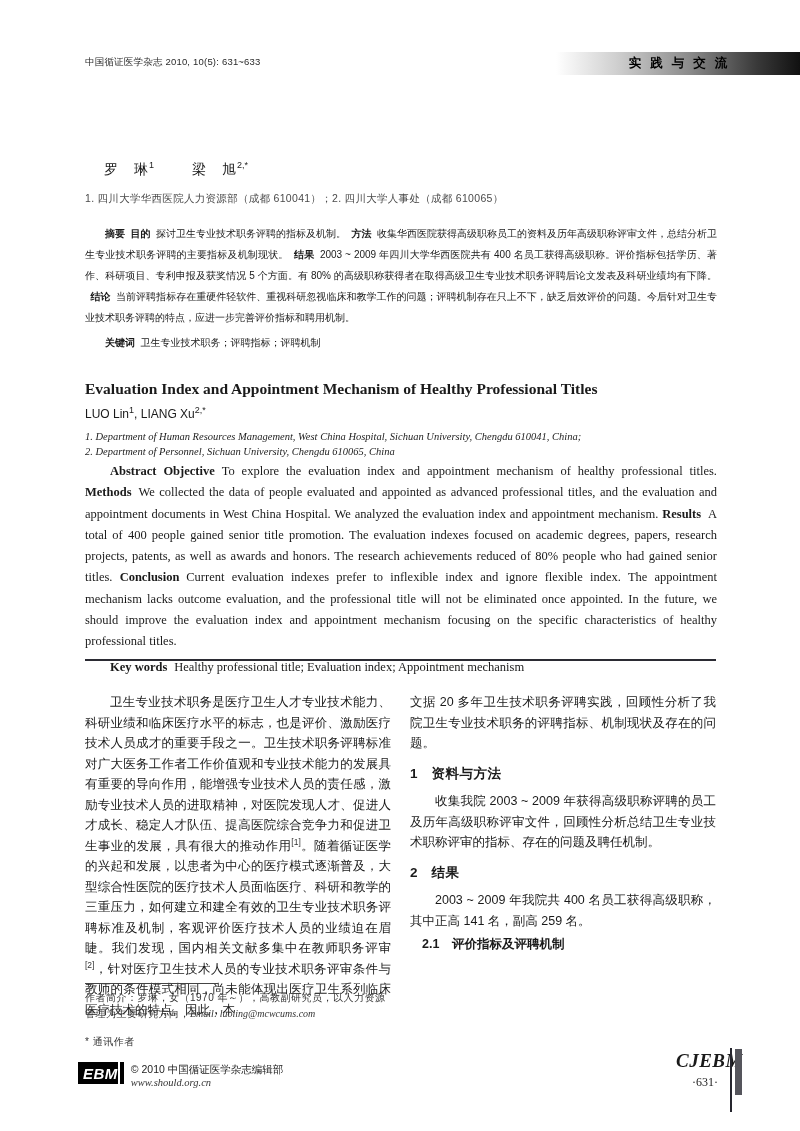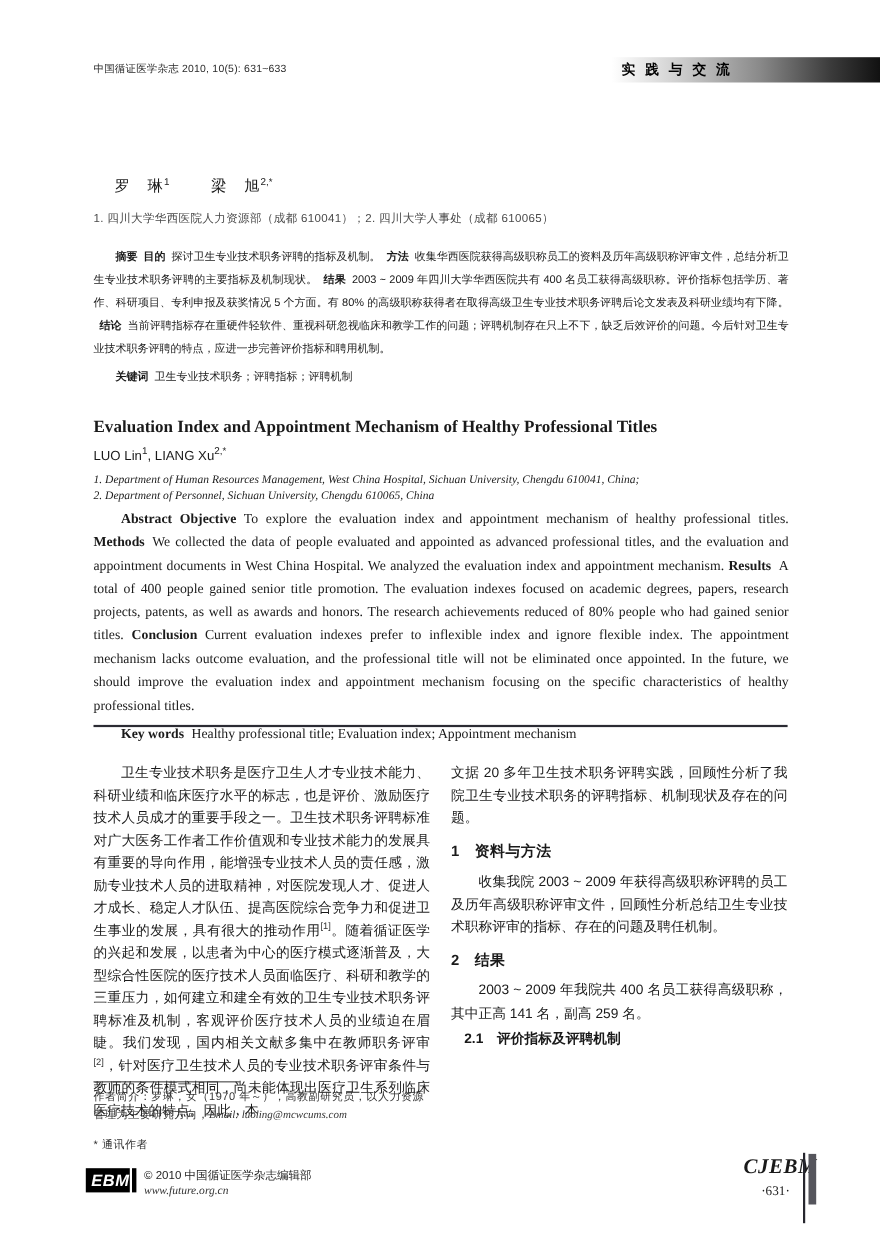--- a/index.html
+++ b/index.html
@@ -8,21 +8,21 @@
     background:#ffffff;overflow:hidden;
     font-family:"Liberation Sans",sans-serif;color:#1a1a1a;
   }
   .abs{position:absolute;}
 
   
   .journal-info{left:85px;top:56px;font-size:9.5px;color:#2a2a2a;letter-spacing:.2px;text-align:right;}
   .badge-bar{
     left:556px;top:52px;width:244px;height:23px;
     background:linear-gradient(90deg,#ffffff 0%,#cfcfcf 25%,#8a8a8a 55%,#3a3a3a 82%,#111 100%);
-    display:flex;align-items:center;
+    display:flex;align-items:center;justify-content:center;
   }
   .badge-text{font-size:12.5px;font-weight:bold;color:#000;letter-spacing:9px;padding-left:9px;}
 
   
   .title-cn{left:85px;top:100px;font-size:23px;font-weight:bold;letter-spacing:1.5px;}
   .authors-cn{left:85px;top:161px;font-size:14px;letter-spacing:1px;}
   .authors-cn .author{margin-right:14px;margin-left:19px;}
   sup.s{font-size:9px;vertical-align:super;line-height:0;letter-spacing:0;}
   .affil-cn{left:85px;top:192px;font-size:10.5px;color:#4a4a4a;letter-spacing:.3px;}
 
@@ -134,21 +134,21 @@
   <div class="abs footnote">
     <div class="footnote-rule"></div>
     <div><span>作者简介：</span><span>罗琳，女（1970 年～），高教副研究员，以人力资源管理为主要研究方向，</span><span class="em">Email: </span><span class="em">luoling@mcwcums.com</span></div>
     <div class="corr">* 通讯作者</div>
   </div>
 
   <div class="abs footer-left">
     <div class="ebm-logo">EBM</div>
     <div class="footer-copy">
       <div>© 2010 中国循证医学杂志编辑部</div>
-      <div class="site">www.future.org.cn</div>
+      <div class="site">www.should.org.cn</div>
     </div>
   </div>
 
   <div class="abs footer-right">
     <div class="cjebm">CJEBM</div>
     <div class="pageno">·631·</div>
   </div>
 
   <div class="abs vrule-thin"></div>
   <div class="abs vrule-thick"></div>

